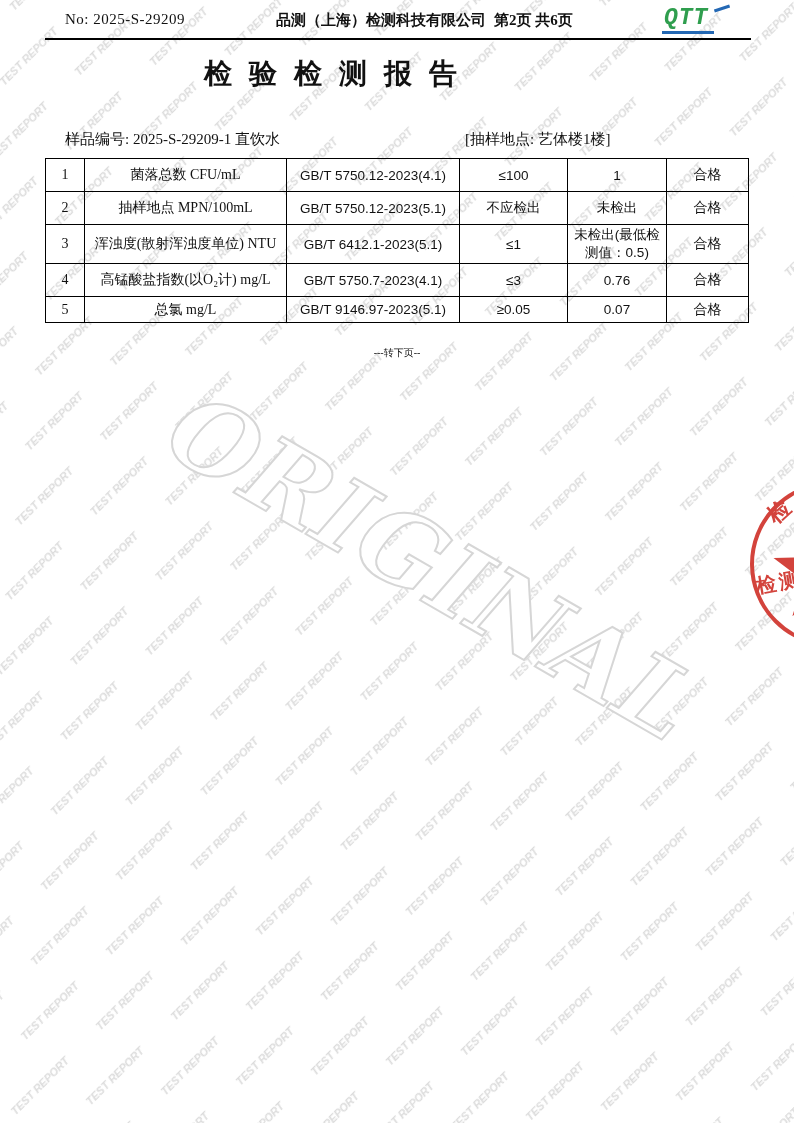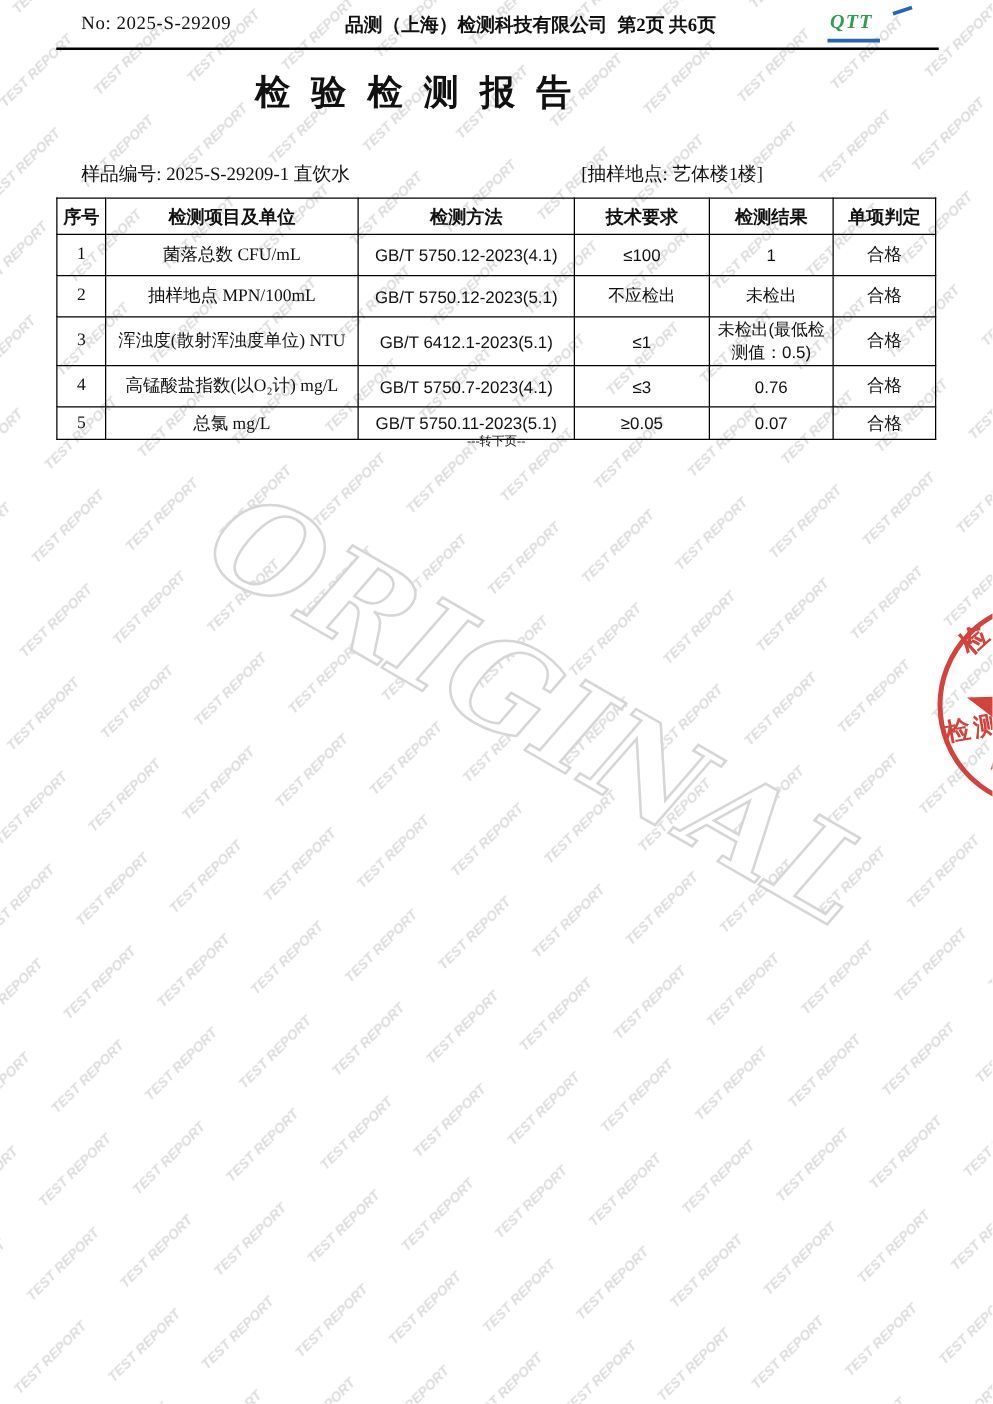--- a/index.html
+++ b/index.html
@@ -10,22 +10,22 @@
   }
   
   .wm-layer{position:absolute;left:0;top:0;width:794px;height:1123px;z-index:0;}
   
   .header{position:absolute;left:0;top:0;width:794px;z-index:2;}
   .no-label{position:absolute;left:65px;top:11px;font-size:15px;letter-spacing:.5px;}
   .company-line{position:absolute;left:276px;top:11px;font-size:15px;font-weight:bold;white-space:nowrap;}
   .company-line .page-info{margin-left:8px;}
   .logo{position:absolute;right:62px;top:6px;width:70px;height:32px;}
   .logo-text{
-    font-family:Liberation Serif, serif;font-style:italic;font-weight:900;
-    font-size:16px;color:#2f9e4e;letter-spacing:1px;line-height:24px;
+    font-family:Liberation Mono, monospace;font-style:italic;font-weight:900;
+    font-size:23px;color:#2f9e4e;letter-spacing:1px;line-height:24px;
     border-bottom:3px solid #2368b4;padding:0 6px 1px 2px;display:inline-block;
   }
   .logo-slash{position:absolute;top:1px;right:2px;width:16px;height:3px;background:#2368b4;transform:rotate(-18deg);}
   .header-rule{position:absolute;left:45px;top:38px;width:706px;height:2px;background:#000;}
   
   .report-title{
     position:absolute;left:0;top:55px;width:666px;text-align:center;z-index:2;
     font-size:28px;font-weight:bold;letter-spacing:5px;white-space:nowrap;
   }
   
@@ -104,28 +104,20 @@
 <table class="report-table">
   <colgroup>
     <col style="width:39px">
       <col style="width:202px">
       <col style="width:173px">
     <col style="width:108px">
       <col style="width:99px">
       <col style="width:82px">
   </colgroup>
   <tbody>
-      <tr>
-    <th>序号</th>
-    <th>检测项目及单位</th>
-    <th>检测方法</th>
-    <th>技术要求</th>
-    <th>检测结果</th>
-    <th>单项判定</th>
-  </tr>
   <tr>
     <td>1</td>
     <td class="col-item">菌落总数 CFU/mL</td>
     <td class="col-method">GB/T 5750.12-2023(4.1)</td>
     <td class="col-req">≤100</td>
     <td class="col-res">1</td>
     <td>合格</td>
   </tr>
   <tr>
     <td>2</td>
@@ -147,21 +139,21 @@
     <td>4</td>
     <td class="col-item">高锰酸盐指数(以O₂计) mg/L</td>
     <td class="col-method">GB/T 5750.7-2023(4.1)</td>
     <td class="col-req">≤3</td>
     <td class="col-res">0.76</td>
     <td>合格</td>
   </tr>
   <tr class="r5">
     <td>5</td>
     <td class="col-item">总氯 mg/L</td>
-    <td class="col-method">GB/T 5750.11-2023(5.1)</td>
+    <td class="col-method">GB/T 9146.97-2023(5.1)</td>
     <td class="col-req">≥0.05</td>
     <td class="col-res">0.07</td>
     <td>合格</td>
   </tr>
 </tbody>
   </table>
 
 <div class="continued">---转下页--</div>
 
 <div class="stamp">

